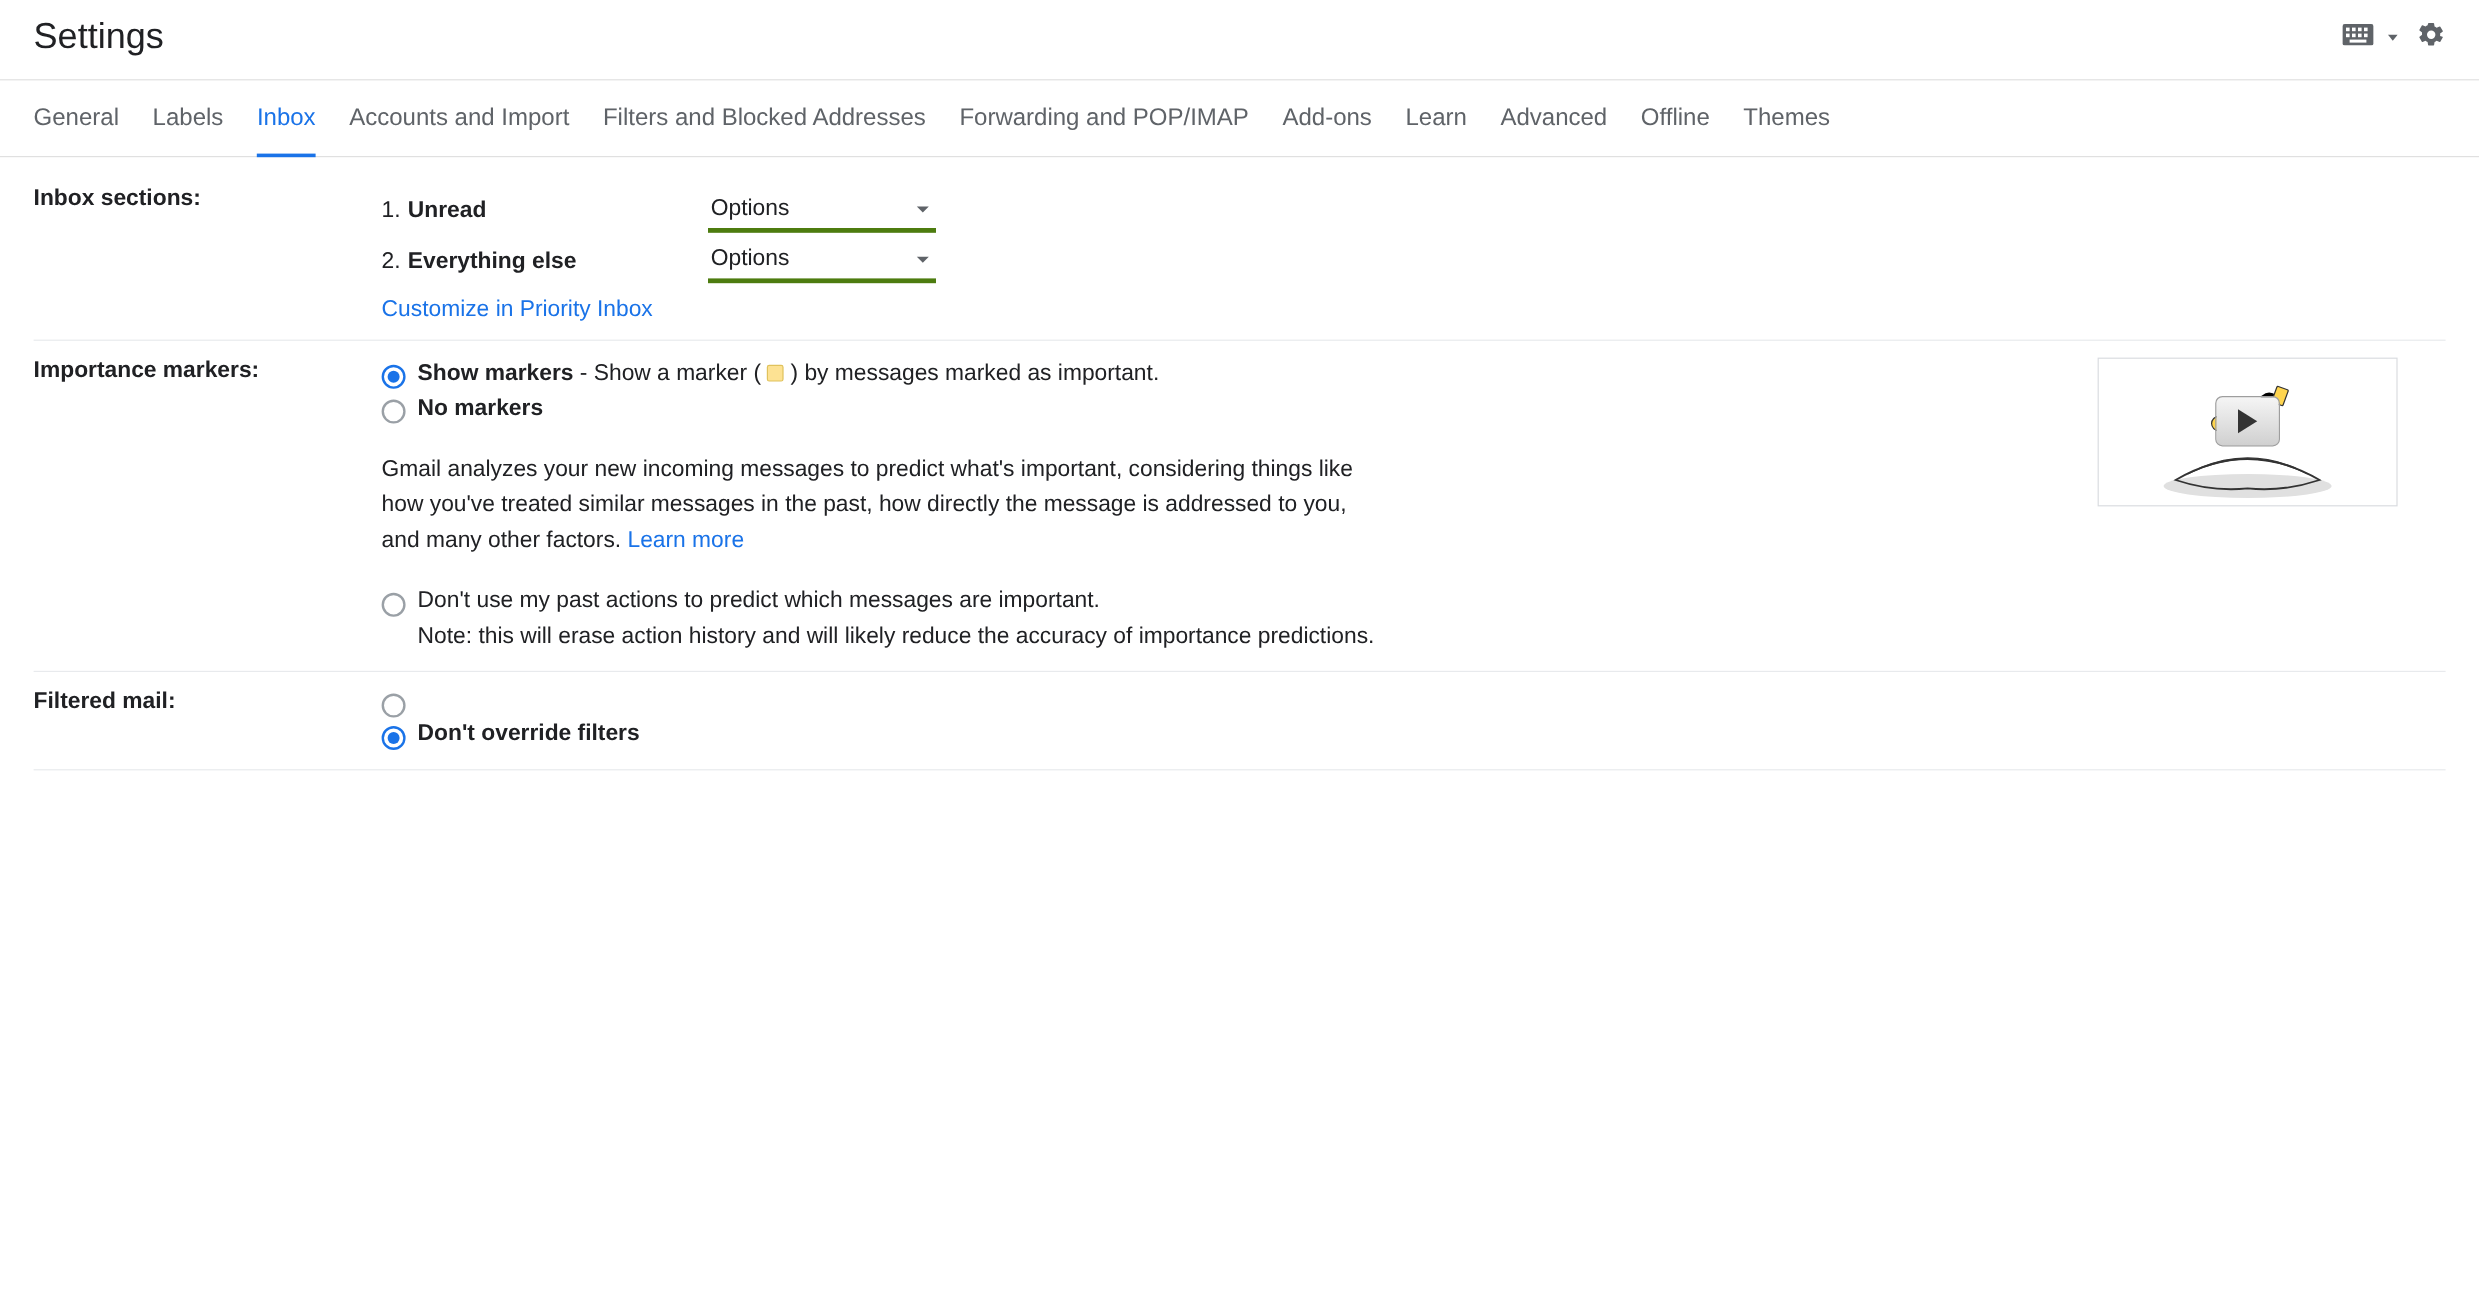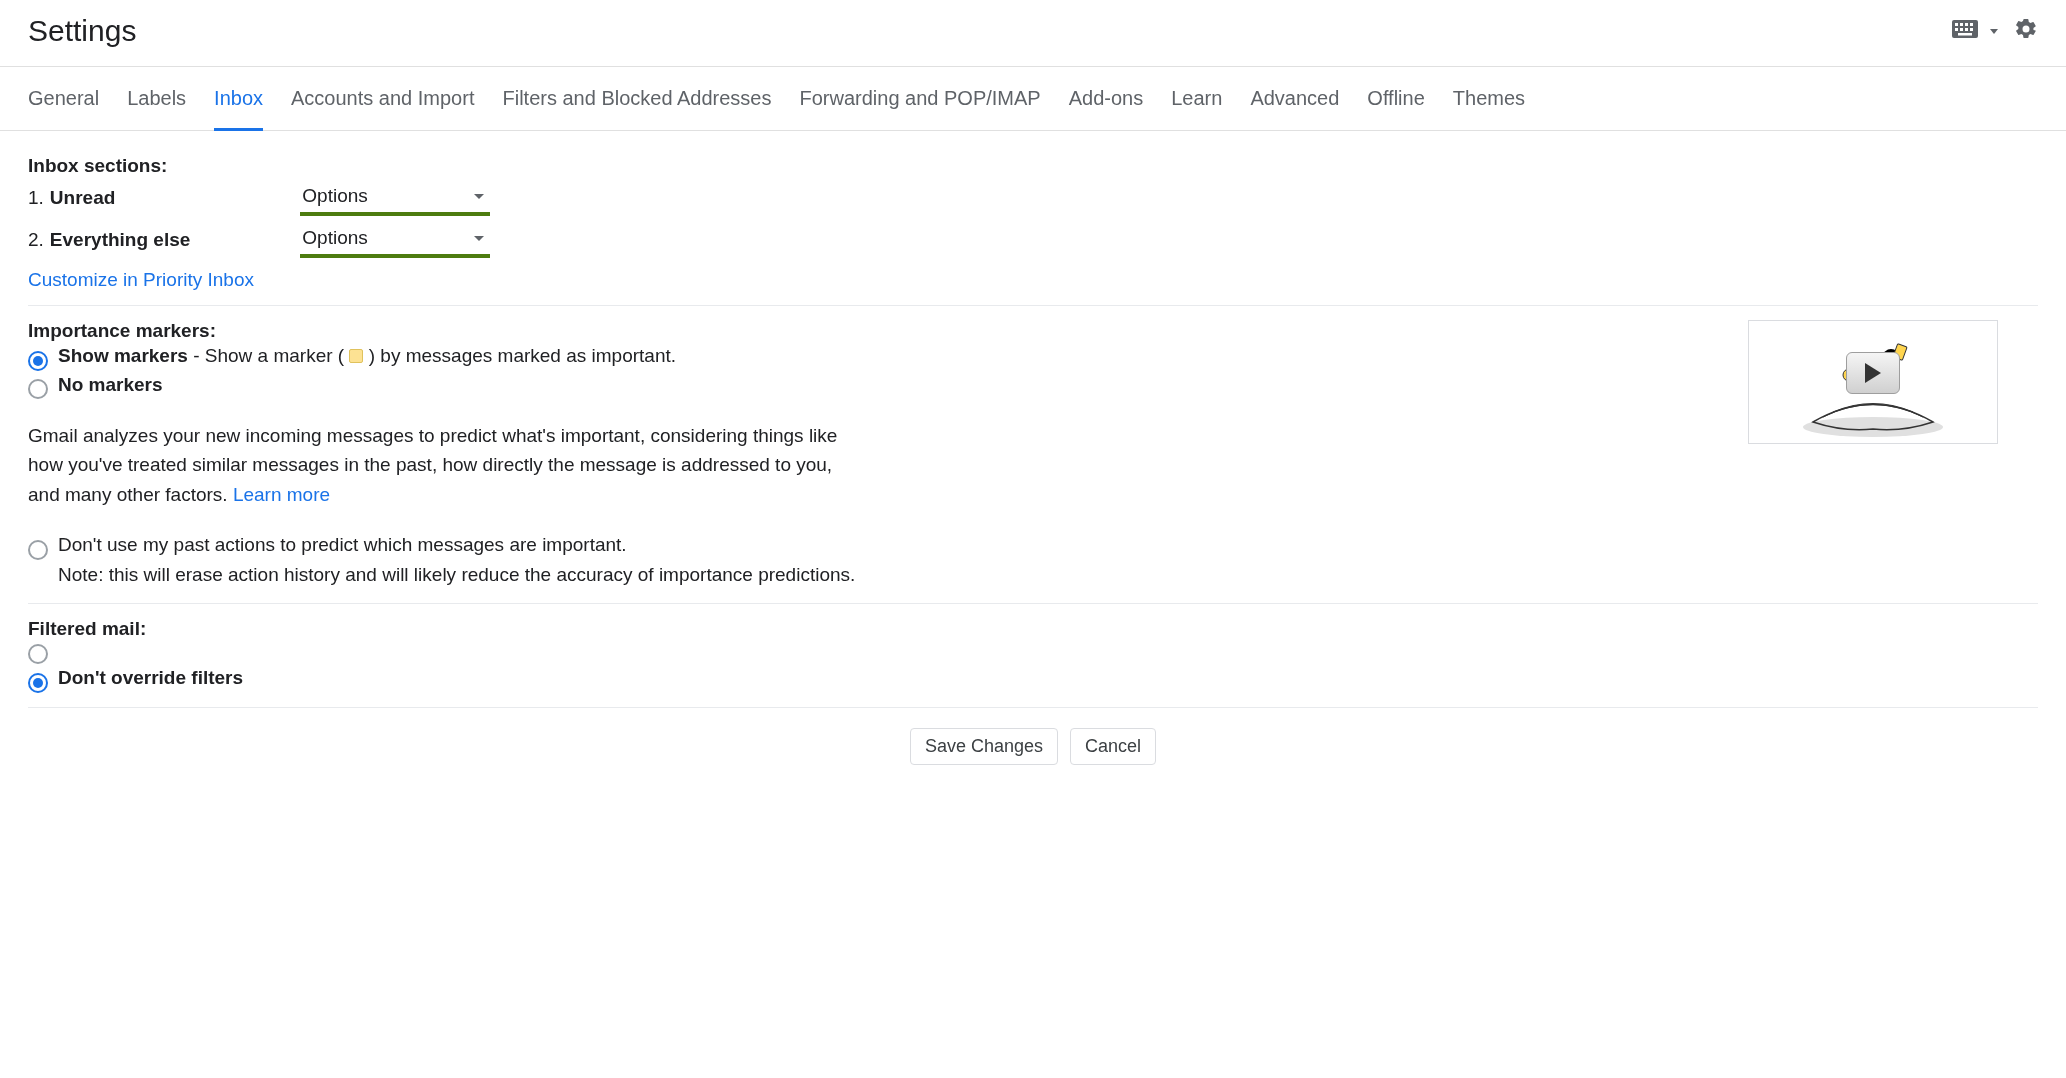--- a/index.html
+++ b/index.html
@@ -56,21 +56,20 @@
       margin-bottom: -1px;
     }
     .settings-body {
       padding: 0 28px 30px 28px;
     }
     .section {
       display: flex;
       align-items: flex-start;
       border-bottom: 1px solid #e8eaed;
       padding: 14px 0;
-      flex-direction: column;
     }
     .section:first-child { padding-top: 24px; }
     .section-label {
       width: 290px;
       flex-shrink: 0;
       font-weight: 700;
       font-size: 19px;
       color: #202124;
     }
     .section-content {
@@ -99,21 +98,21 @@
     }
     .customize-link {
       display: inline-block;
       color: #1a73e8;
       margin-top: 8px;
       cursor: pointer;
       font-size: 19px;
     }
     .radio-row {
       display: flex;
-      align-items: flex-end;
+      align-items: center;
       gap: 10px;
       line-height: 1.5;
     }
     .radio {
       width: 20px; height: 20px;
       border-radius: 50%;
       border: 2px solid #9aa0a6;
       display: inline-flex;
       align-items: center;
       justify-content: center;
@@ -336,18 +335,14 @@
       </div>
       <div class="radio-row">
         <span class="radio checked"></span>
         <span class="radio-label">
           <span class="bold">Don't override filters</span>
         </span>
       </div>
     </div>
   </div>
 
-  <div class="buttons-row">
-    <button class="btn">Save Changes</button>
-    <button class="btn">Cancel</button>
-  </div>
 
 </div>
 
 </body></html>

